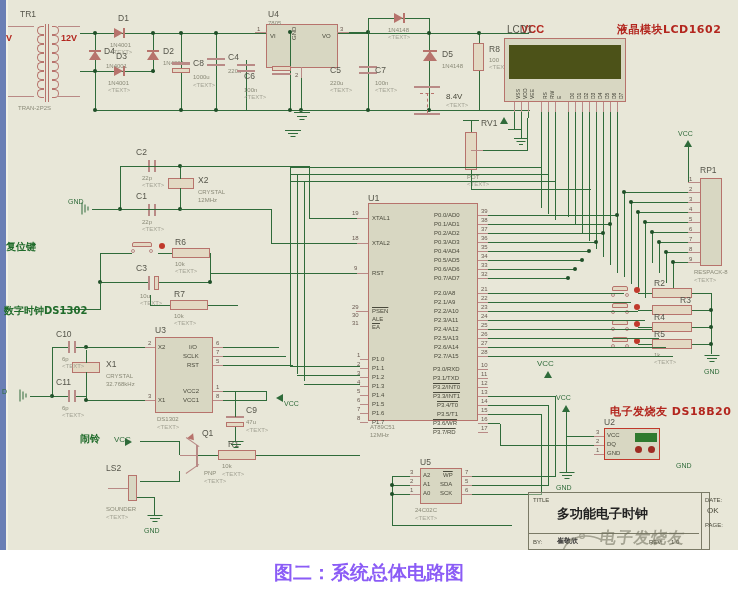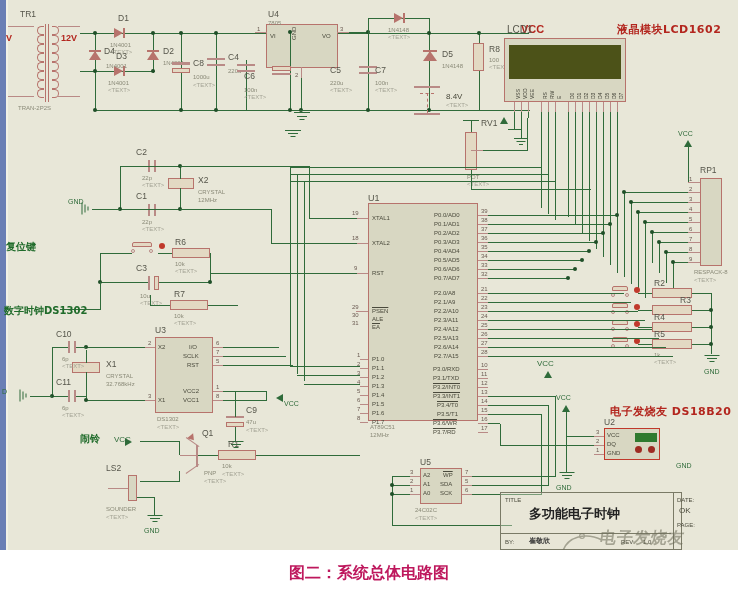--- a/index.html
+++ b/index.html
@@ -73,38 +73,38 @@
   .lcdpin{position:absolute;font-size:5px;color:#3a3a30;transform:rotate(-90deg);
           transform-origin:left top;white-space:nowrap;}
 
   
   #u2{position:absolute;left:604px;top:428px;width:56px;height:32px;
       background:#d8d7c2;border:1.4px solid #c0392b;box-sizing:border-box;}
   #u2disp{position:absolute;left:30px;top:4px;width:22px;height:9px;background:#2f7a2f;}
   .u2dot{position:absolute;width:7px;height:7px;border-radius:50%;background:#9e2b22;top:17px;}
 
   
-  #title{position:absolute;left:500px;top:492px;width:182px;height:58px;
+  #title{position:absolute;left:528px;top:492px;width:182px;height:58px;
          border:1.2px solid #7a7a66;box-sizing:border-box;background:rgba(232,231,216,.4);}
   #titlediv{position:absolute;left:172px;top:0;width:1.2px;height:56px;background:#7a7a66;}
   #titlerow{position:absolute;left:0;top:40px;width:170px;height:1.2px;background:#7a7a66;}
 
   
   #wm{position:absolute;left:560px;top:522px;width:178px;height:40px;
       opacity:.55;pointer-events:none;}
   #wmtxt{position:absolute;left:40px;top:6px;font-family:"DejaVu Sans",sans-serif;
          font-weight:bold;font-size:16px;color:#6d6d5a;letter-spacing:1px;
          transform:skewX(-8deg);}
   #wmurl{position:absolute;left:72px;top:26px;font-size:7px;color:#7a7a66;}
   #wmswoosh{position:absolute;left:0;top:8px;}
 
   
   #caption{position:absolute;left:0;top:550px;width:738px;height:46px;background:#fff;
            display:flex;align-items:center;justify-content:center;}
-  #captxt{font-family:"DejaVu Sans",sans-serif;font-weight:bold;font-size:16px;color:#be185d;}
+  #captxt{font-family:"DejaVu Sans",sans-serif;font-weight:bold;font-size:19px;color:#8b5cf6;}
 </style>
 </head>
 <body>
 
 <div id="root">
 
   <div id="sheet">
     <div id="dots"></div>
     <div id="leftbar"></div>
     <div id="leftbar2"></div>

